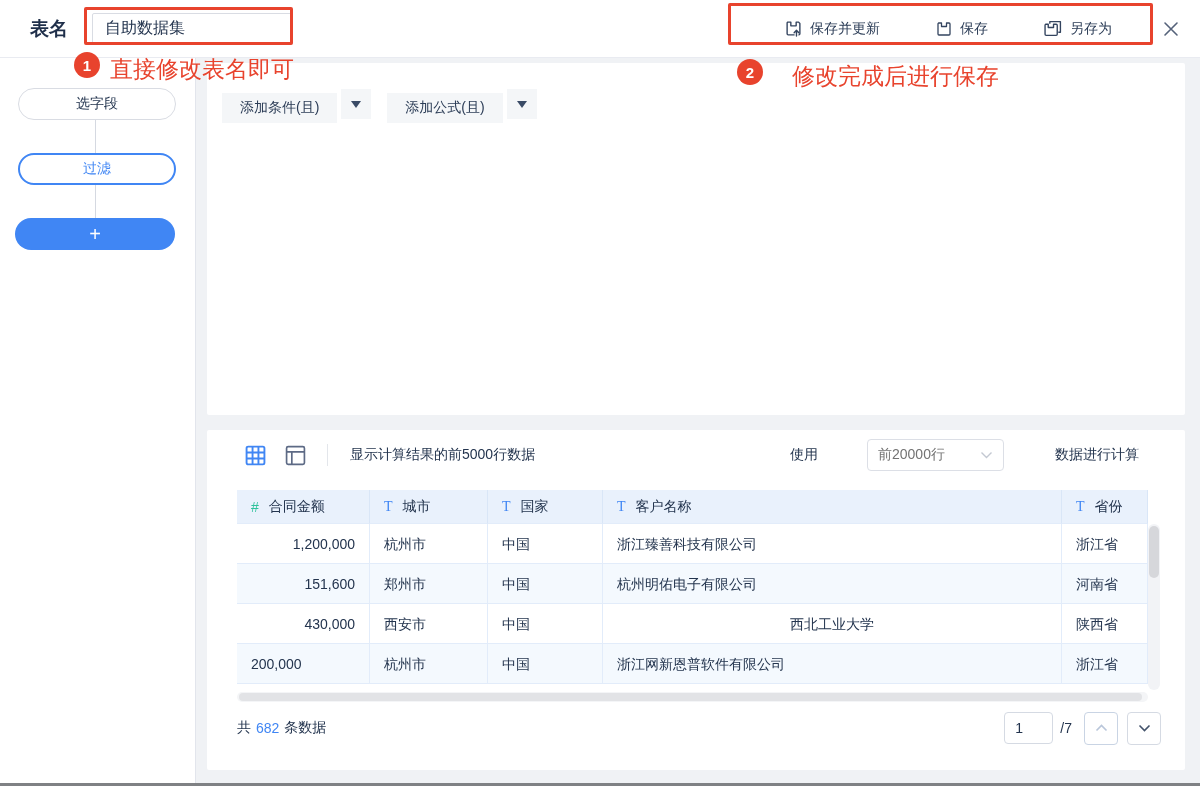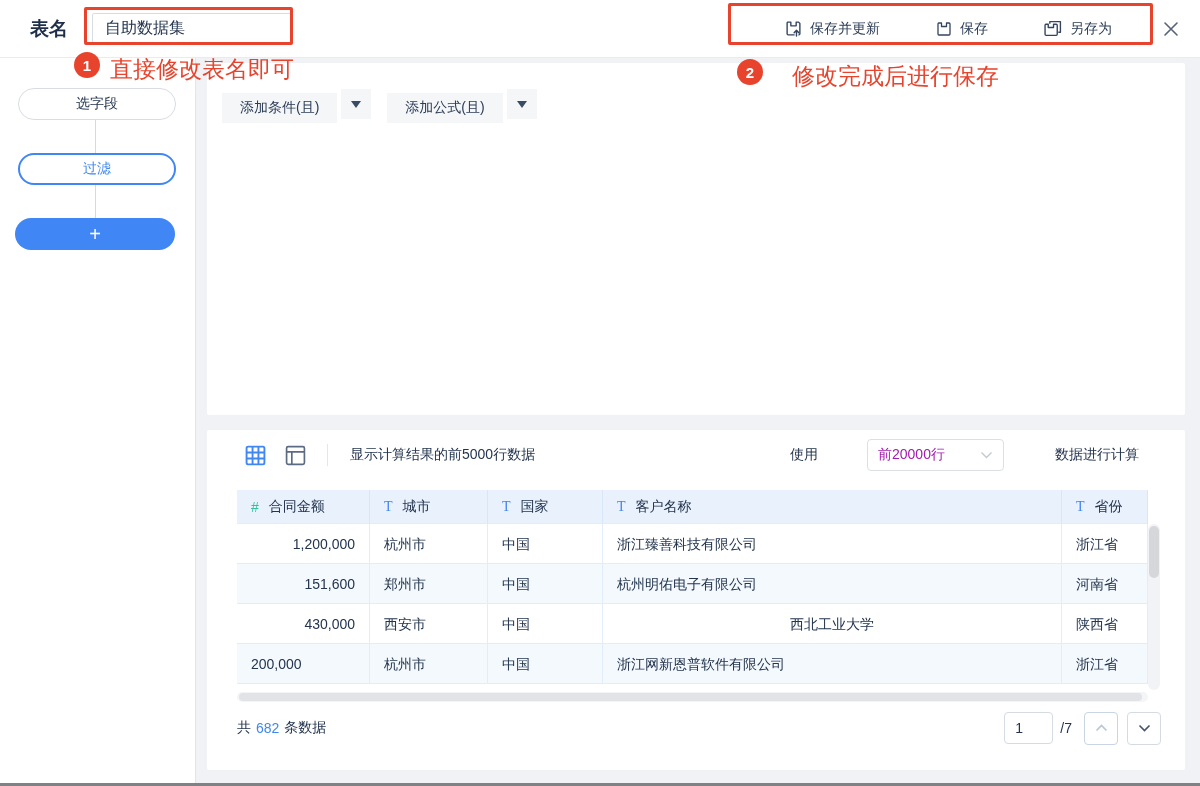--- a/index.html
+++ b/index.html
@@ -60,21 +60,21 @@
   .data-panel { top:372px; height:340px; }
   .toolbar { position:absolute; left:0; top:0; width:100%; height:50px; display:flex; align-items:center; padding:0 46px 0 36px; }
   .tb-icon { display:flex; align-items:center; justify-content:center; width:24px; height:24px; cursor:pointer; }
   .tb-sep { width:1px; height:22px; background:#e3e6eb; margin:0 22px 0 20px; }
   .preview-text { color:#23344e; }
   .toolbar-right { margin-left:auto; display:flex; align-items:center;gap:39px; }
   .use-label, .compute-label { color:#23344e; }
   .row-select {
     width:137px; height:32px; border:1px solid #dcdfe6; border-radius:4px;
     margin:0 12px 0 10px; display:flex; align-items:center; padding:0 10px;
-    color:#a21caf; cursor:not-allowed; background:#fff;
+    color:#737373; cursor:not-allowed; background:#fff;
   }
   .row-select .chev { margin-left:auto; }
   
   .table-wrap { position:absolute; left:30px; top:60px; width:911px; }
   .thead { display:flex; background:#e9f1fc; }
   .th {
     height:34px; display:flex; align-items:center; padding:0 8px 0 14px;
     border-right:1px solid #d9e6f7; border-bottom:1px solid #e2ecfa;
     font-size:14px; color:#23344e; cursor:pointer; overflow:hidden; white-space:nowrap;
   }

